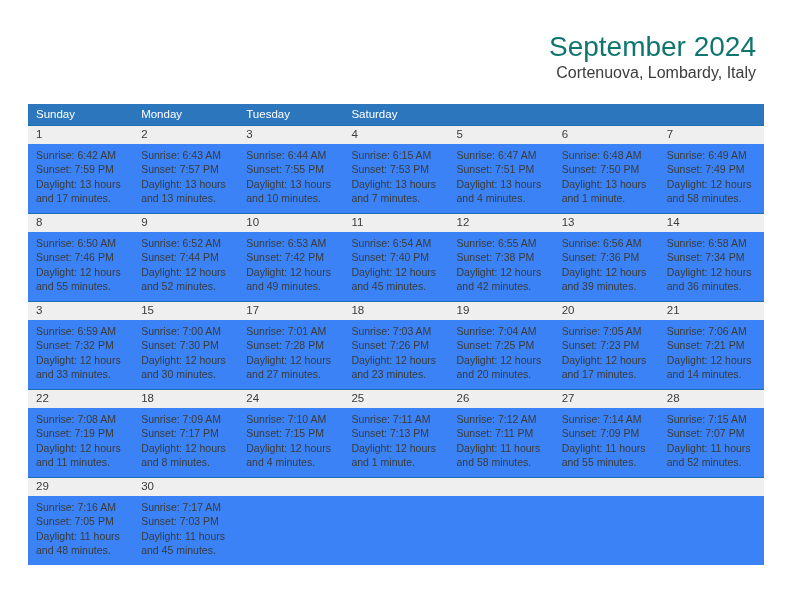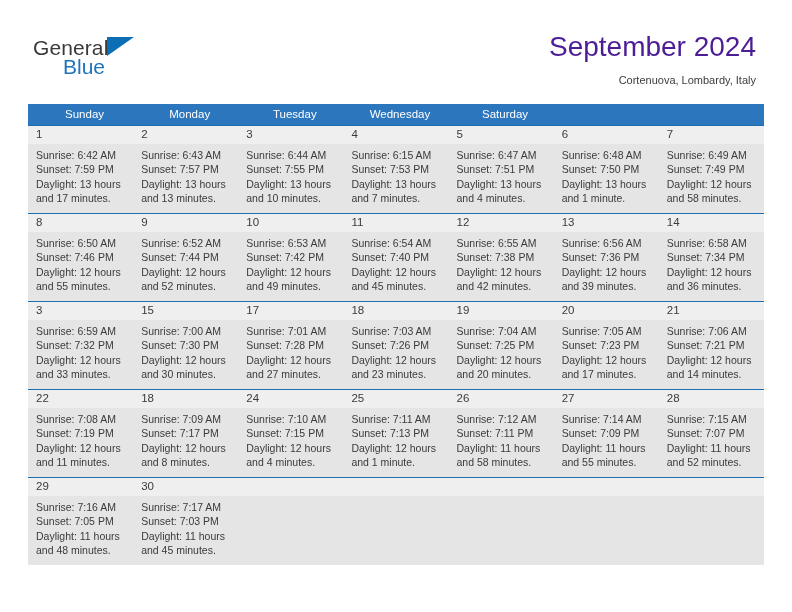--- a/index.html
+++ b/index.html
@@ -61,48 +61,46 @@
   }
 
   .title-block {
     position: absolute;
     right: 36px;
     top: 30px;
     text-align: right;
   }
   .cal-title {
     font-size: 28px;
-    color: #4c1d95;
+    color: #0f766e;
     line-height: 34px;
     white-space: nowrap;
     font-family: "Liberation Sans", sans-serif;
   }
   .cal-subtitle {
-    margin-top: 7px;
-    font-size: 11px;
+    font-size: 16px;
     color: #3c3c3c;
     line-height: 18px;
     white-space: nowrap;
     font-family: "Liberation Sans", sans-serif;
   }
 
   
   .calendar {
     position: absolute;
     left: 28px;
     top: 104px;
     width: 736px;
   }
 
   .dow-row {
     display: flex;
     width: 736px;
     height: 21px;
     background: #2c76bd;
-    text-align: center;
   }
   .dow-cell {
     width: 105.14px;
     height: 21px;
     color: #ffffff;
     font-size: 11.5px;
     line-height: 21px;
     padding-left: 8px;
     white-space: nowrap;
     overflow: hidden;
@@ -126,21 +124,21 @@
     color: #3b3b3b;
     line-height: 17px;
     padding-left: 8px;
     font-family: "Liberation Sans", sans-serif;
   }
 
   .week-bodyrow {
     display: flex;
     width: 736px;
     height: 69px;
-    background: #e5e5e5;
+    background: #3b82f6;
   }
   .body-cell {
     width: 105.14px;
     height: 69px;
     padding: 4px 6px 0 8px;
     font-family: "Liberation Sans", sans-serif;
   }
   .body-cell .line {
     font-size: 10.5px;
     color: #3b3b3b;
@@ -150,40 +148,34 @@
   }
   .empty-cell { }
 </style>
 </head>
 <body>
 
 <div class="page">
 
   <div class="header">
 
-    <div class="brand">
-      <span class="brand-general">General</span>
-      <span class="brand-triangle"></span>
-      <span class="brand-blue">Blue</span>
-    </div>
 
     <div class="title-block">
       <div class="cal-title">September 2024</div>
       <div class="cal-subtitle">Cortenuova, Lombardy, Italy</div>
     </div>
 
   </div>
 
   <div class="calendar">
 
     <div class="dow-row">
       <div class="dow-cell">Sunday</div>
       <div class="dow-cell">Monday</div>
       <div class="dow-cell">Tuesday</div>
-      <div class="dow-cell">Wednesday</div>
       <div class="dow-cell">Saturday</div>
     </div>
 
     <div class="week">
       <div class="week-datestrip">
         <div class="date-cell">1</div>
         <div class="date-cell">2</div>
         <div class="date-cell">3</div>
         <div class="date-cell">4</div>
         <div class="date-cell">5</div>

